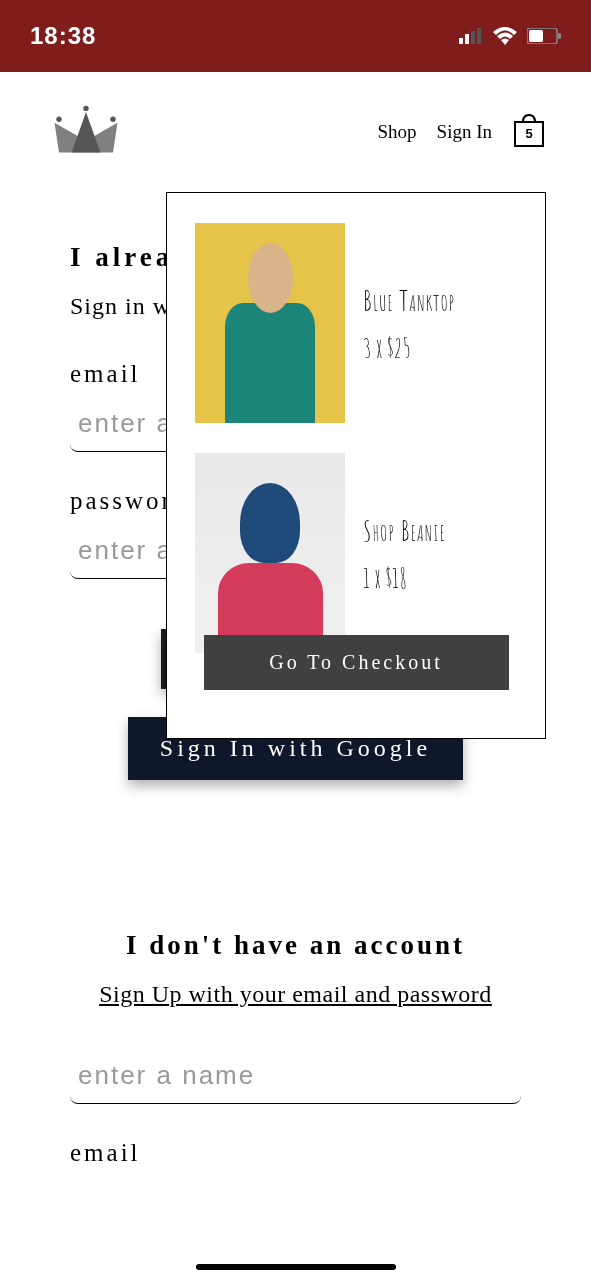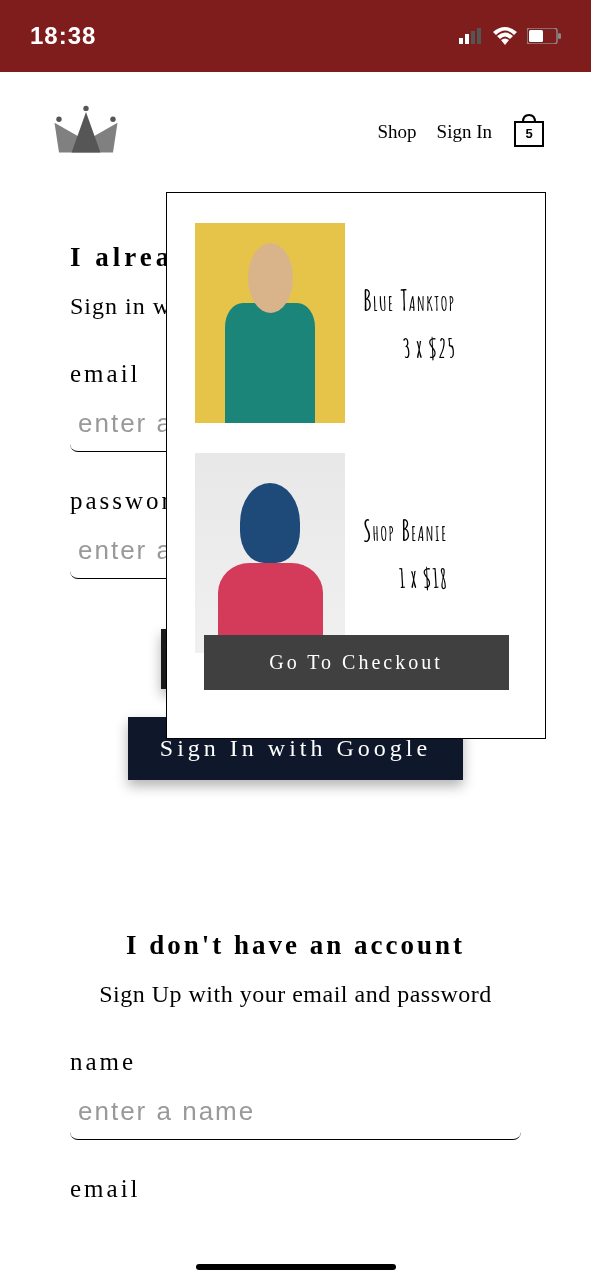--- a/index.html
+++ b/index.html
@@ -121,21 +121,21 @@
     }
     .btn-blue {
       background: #0f172a;
       color: #fff;
     }
     .signup-section {
       text-align: center;
       margin-top: 150px;
     }
     .signup-section .section-title { letter-spacing: 3px; }
-    .signup-section .section-subtitle { letter-spacing: 0.5px; }
+    .signup-section .section-subtitle { letter-spacing: 0.5px; text-decoration: underline; }
     .signup-form { text-align: left; margin-top: 40px; }
     
     .cart-dropdown {
       position: absolute;
       top: 192px;
       right: 45px;
       width: 380px;
       background: #fff;
       border: 1px solid #000;
       z-index: 100;
@@ -150,22 +150,21 @@
     }
     .cart-img {
       width: 150px;
       height: 200px;
       flex-shrink: 0;
     }
     .cart-info {
       display: flex;
       flex-direction: column;
       gap: 14px;
-      text-align: right;
-      font-weight: bold;
+      text-align: left;
     }
     .cart-name {
       font-size: 28px;
       font-variant: small-caps;
       letter-spacing: 1px;
       font-family: 'Amatic SC', 'Comic Sans MS', cursive, sans-serif;
     }
     .cart-price {
       font-size: 26px;
       font-family: 'Amatic SC', 'Comic Sans MS', cursive, sans-serif;
@@ -301,21 +300,20 @@
       <button class="btn btn-dark"></button>
       <button class="btn btn-blue">Sign In with Google</button>
     </div>
   </div>
 
   <div class="signup-section">
     <div class="section-title">I don't have an account</div>
     <div class="section-subtitle">Sign Up with your email and password</div>
     <div class="signup-form">
       <div class="form-group">
-        <label class="form-label">name</label>
         <input class="form-input" placeholder="enter a name" style="">
       </div>
       <div class="form-group" style="margin-bottom:0">
         <label class="form-label">email</label>
       </div>
     </div>
   </div>
 </div>
 
 <div class="cart-dropdown">

